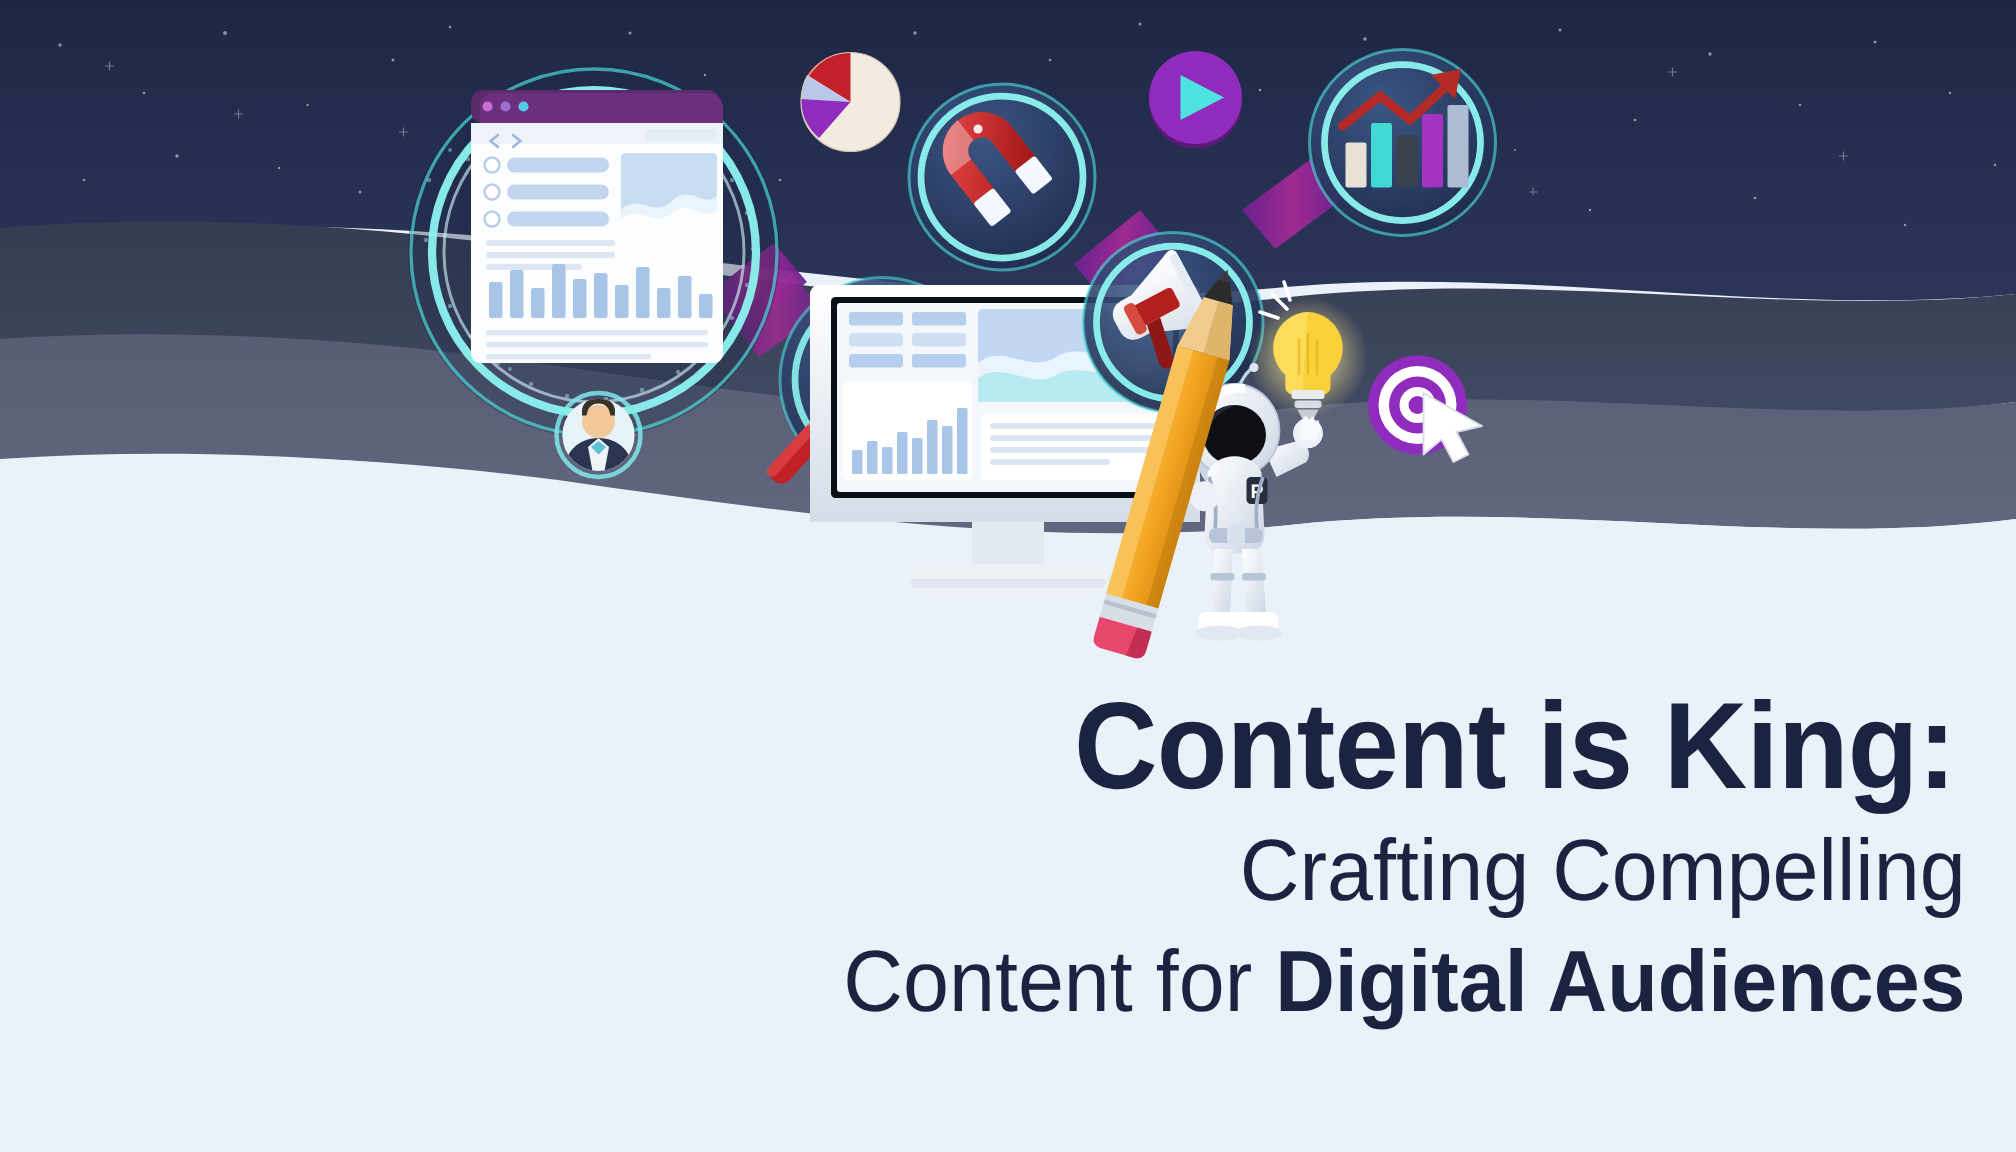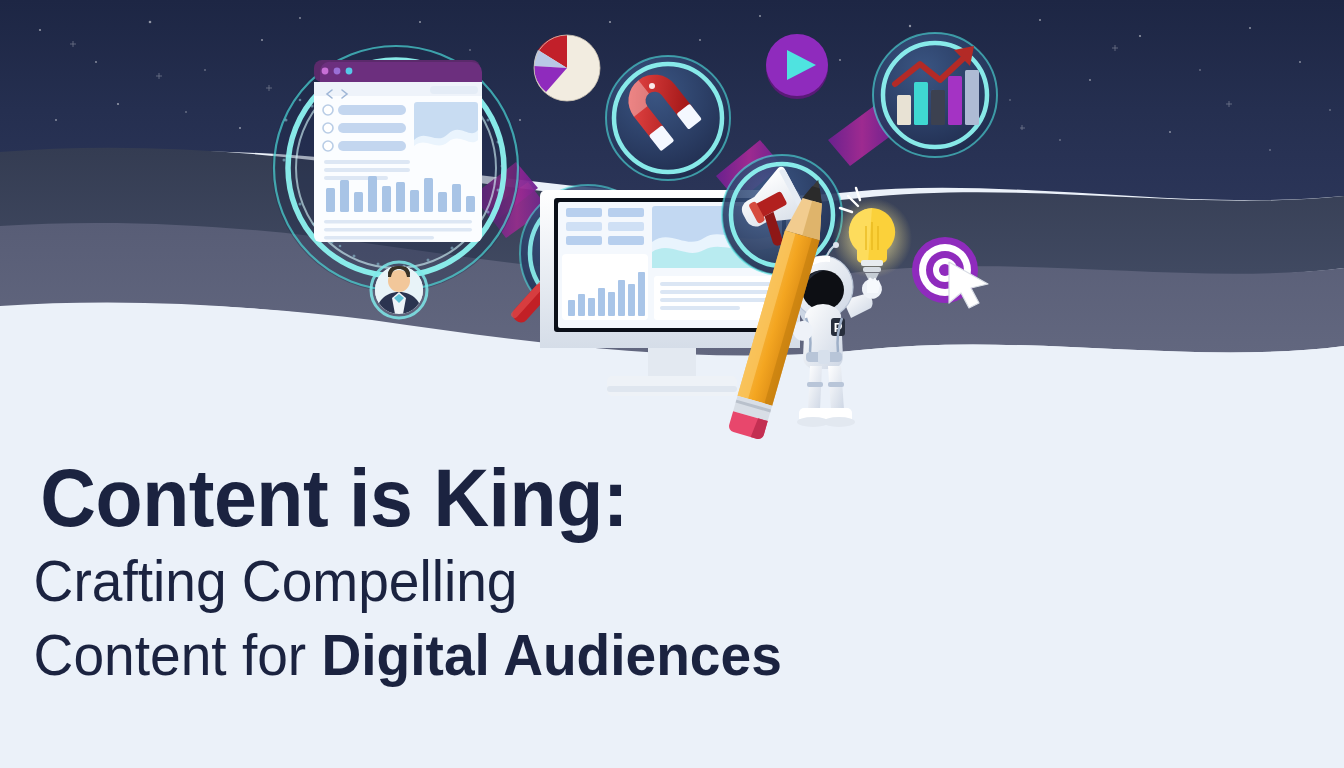--- a/index.html
+++ b/index.html
@@ -36,21 +36,21 @@
     width: 1344px;
     height: 460px;
   }
 
   
   .headline {
     position: absolute;
     left: 0;
     top: 452px;
     width: 1344px;
-    text-align: left;
+    text-align: right;
     color: #1b2340;
     user-select: none;
   }
   .line1 {
     font-family: "Liberation Sans Narrow", "Liberation Sans", sans-serif;
     font-weight: 700;
     font-size: 82px;
     line-height: 92px;
     letter-spacing: -0.5px;
     transform: scaleX(0.94);

